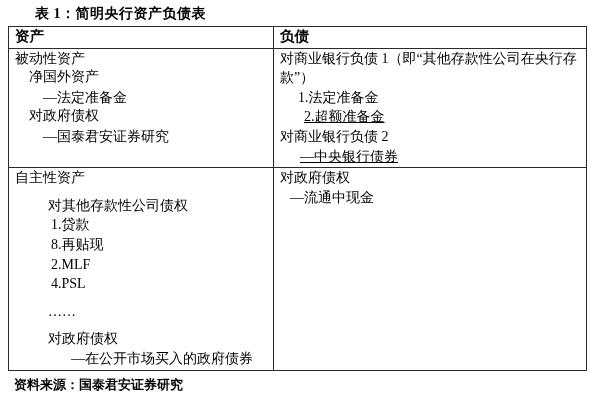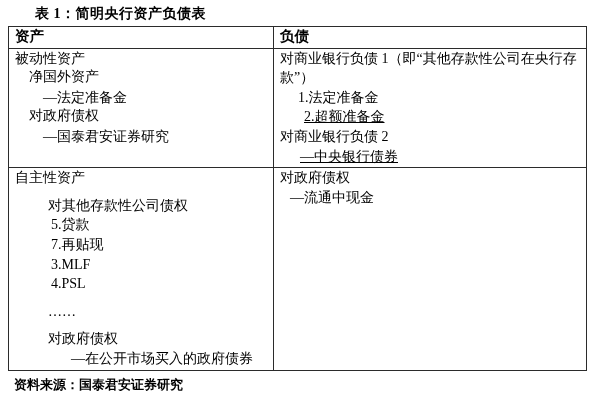--- a/index.html
+++ b/index.html
@@ -102,23 +102,23 @@
           <div class="ln i24">2.超额准备金</div>
           <div class="ln i0">对商业银行负债 2</div>
           <div class="ln i20">—中央银行债券</div>
         </td>
       </tr>
 
       <tr class="r1">
         <td>
           <div class="ln i0">自主性资产</div>
           <div class="ln i33">对其他存款性公司债权</div>
-          <div class="ln i36">5.贷款</div>
-          <div class="ln i36">7.再贴现</div>
-          <div class="ln i36">3.MLF</div>
+          <div class="ln i36">1.贷款</div>
+          <div class="ln i36">8.再贴现</div>
+          <div class="ln i36">2.MLF</div>
           <div class="ln i36">4.PSL</div>
           <div class="ln i33">……</div>
           <div class="ln i33">对政府债权</div>
           <div class="ln i56">—在公开市场买入的政府债券</div>
         </td>
         <td>
           <div class="ln i0">对政府债权</div>
           <div class="ln i10">—流通中现金</div>
         </td>
       </tr>

